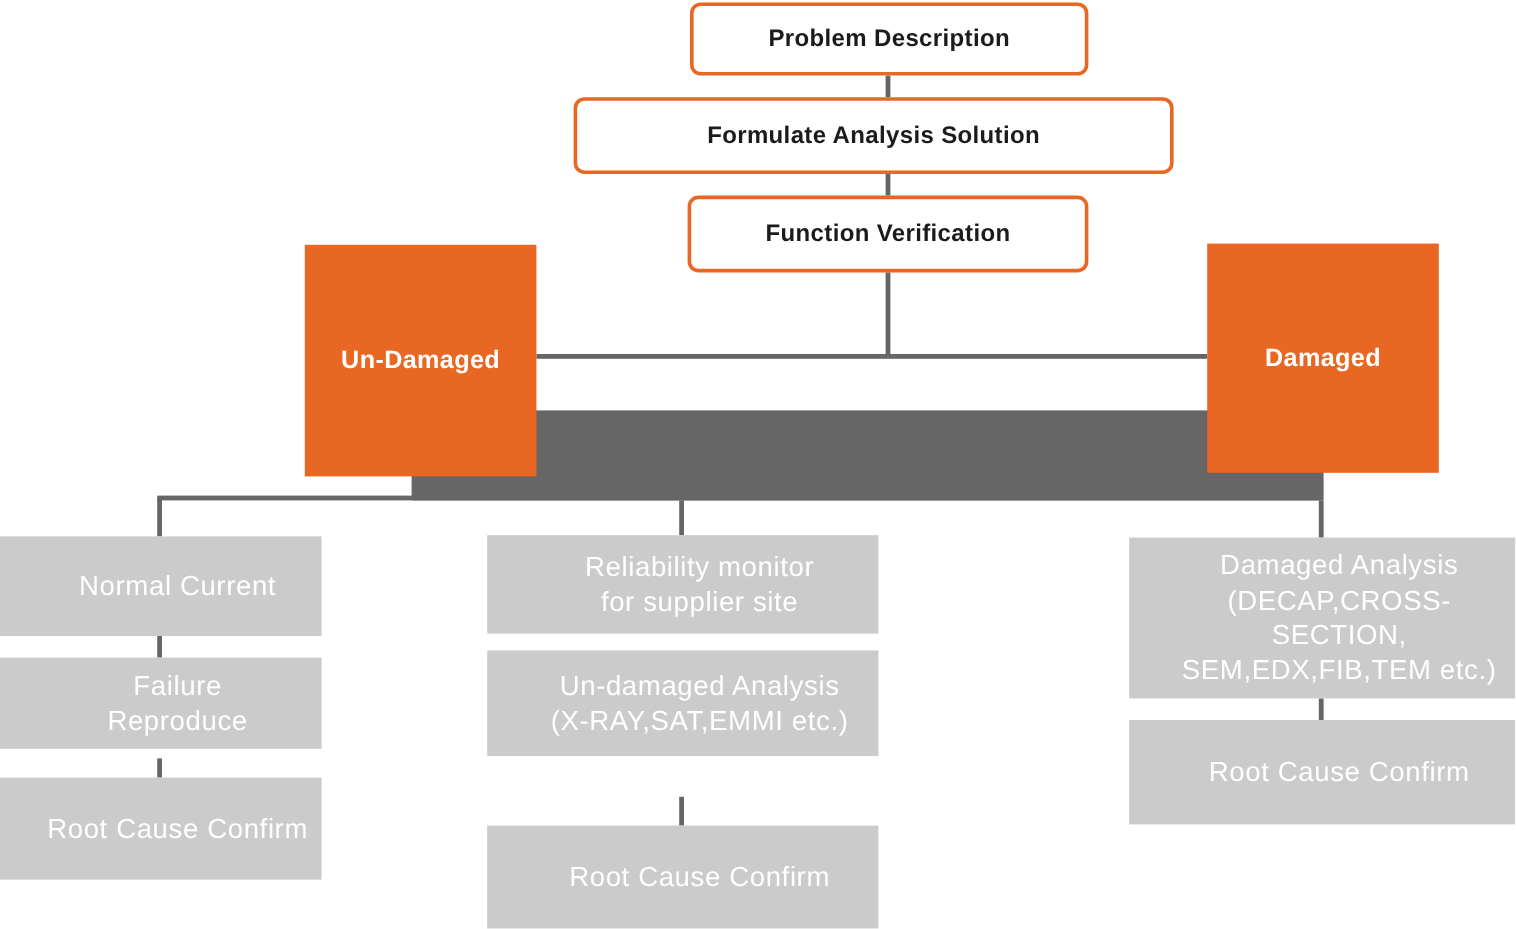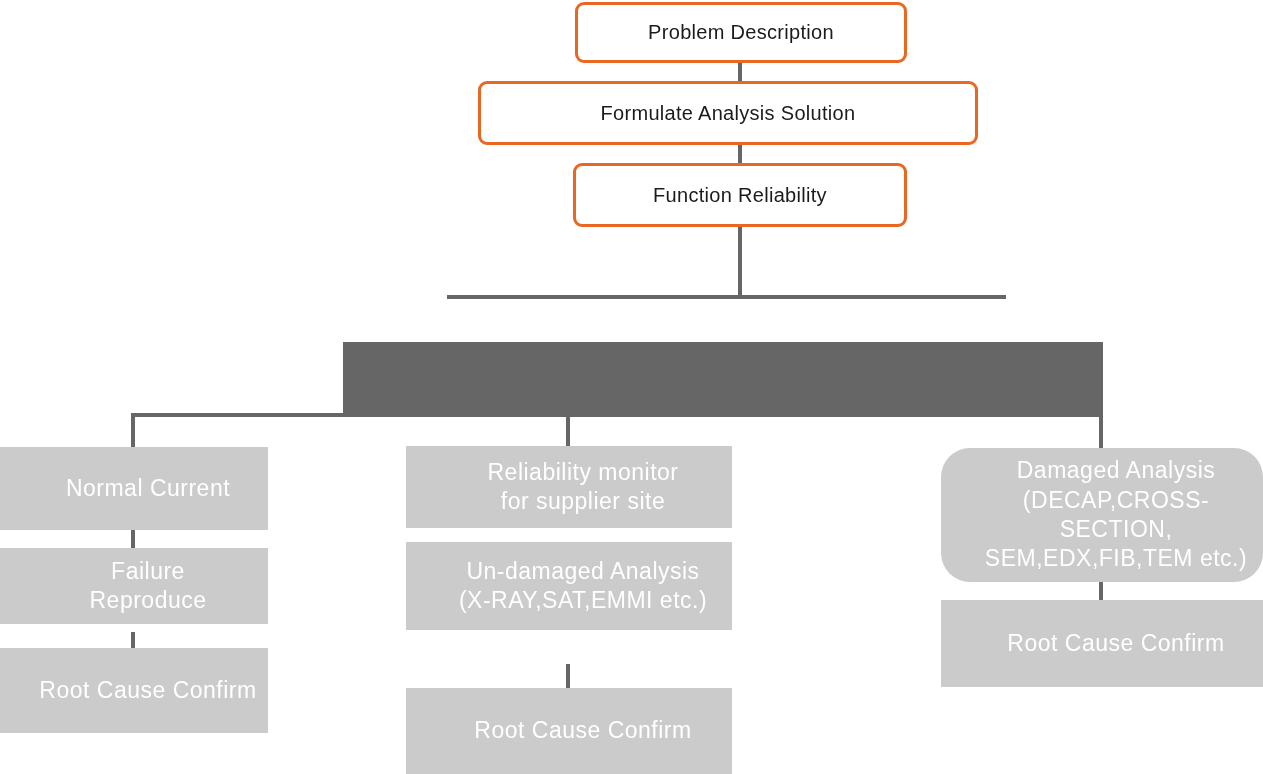--- a/index.html
+++ b/index.html
@@ -25,21 +25,21 @@
   
   .flow-box {
     position: absolute;
     background: var(--white);
     border: 3px solid var(--orange);
     border-radius: 9px;
     display: flex;
     align-items: center;
     justify-content: center;
     font-size: 20px;
-    font-weight: normal;
+    font-weight: bold;
     color: var(--ink);
     letter-spacing: 0.3px;
     z-index: 4;
   }
   
   .branch-box {
     position: absolute;
     background: var(--orange);
     display: flex;
     align-items: center;
@@ -107,23 +107,29 @@
 
   <div class="merge-bar"></div>
 
   <div class="flow-box" style="left:575px; top:2px; width:332px; height:61px;">
     <span>Problem Description</span>
   </div>
   <div class="flow-box" style="left:478px; top:81px; width:500px; height:64px;">
     <span>Formulate Analysis Solution</span>
   </div>
   <div class="flow-box" style="left:573px; top:163px; width:334px; height:64px;">
-    <span>Function Reliability</span>
+    <span>Function Verification</span>
   </div>
 
+  <div class="branch-box" style="left:254px; top:204px; width:193px; height:193px;">
+    <span>Un-Damaged</span>
+  </div>
+  <div class="branch-box" style="left:1006px; top:203px; width:193px; height:191px;">
+    <span>Damaged</span>
+  </div>
 
   <div class="step-box" style="left:0px; top:447px; width:268px; height:83px;">
     <span>Normal Current</span>
   </div>
   <div class="step-box" style="left:0px; top:548px; width:268px; height:76px;">
     <span>Failure
 Reproduce</span>
   </div>
   <div class="step-box" style="left:0px; top:648px; width:268px; height:85px;">
     <span>Root Cause Confirm</span>
@@ -134,21 +140,21 @@
 for supplier site</span>
   </div>
   <div class="step-box" style="left:406px; top:542px; width:326px; height:88px;">
     <span>Un-damaged Analysis
 (X-RAY,SAT,EMMI etc.)</span>
   </div>
   <div class="step-box" style="left:406px; top:688px; width:326px; height:86px;">
     <span>Root Cause Confirm</span>
   </div>
 
-  <div class="step-box" style="left:941px; top:448px; width:322px; height:134px;border-radius:29px;">
+  <div class="step-box" style="left:941px; top:448px; width:322px; height:134px;">
     <span>Damaged Analysis
 (DECAP,CROSS-SECTION,
 SEM,EDX,FIB,TEM etc.)</span>
   </div>
   <div class="step-box" style="left:941px; top:600px; width:322px; height:87px;">
     <span>Root Cause Confirm</span>
   </div>
 
 </div>
 

